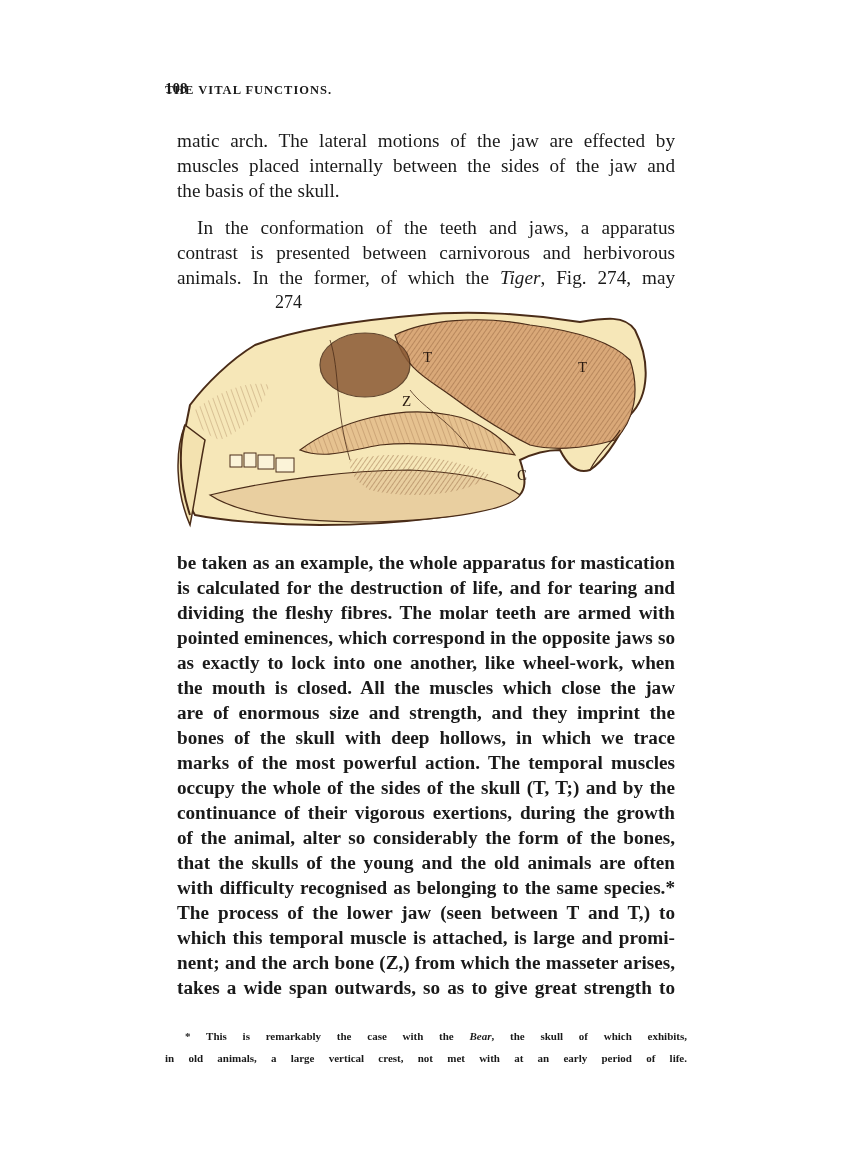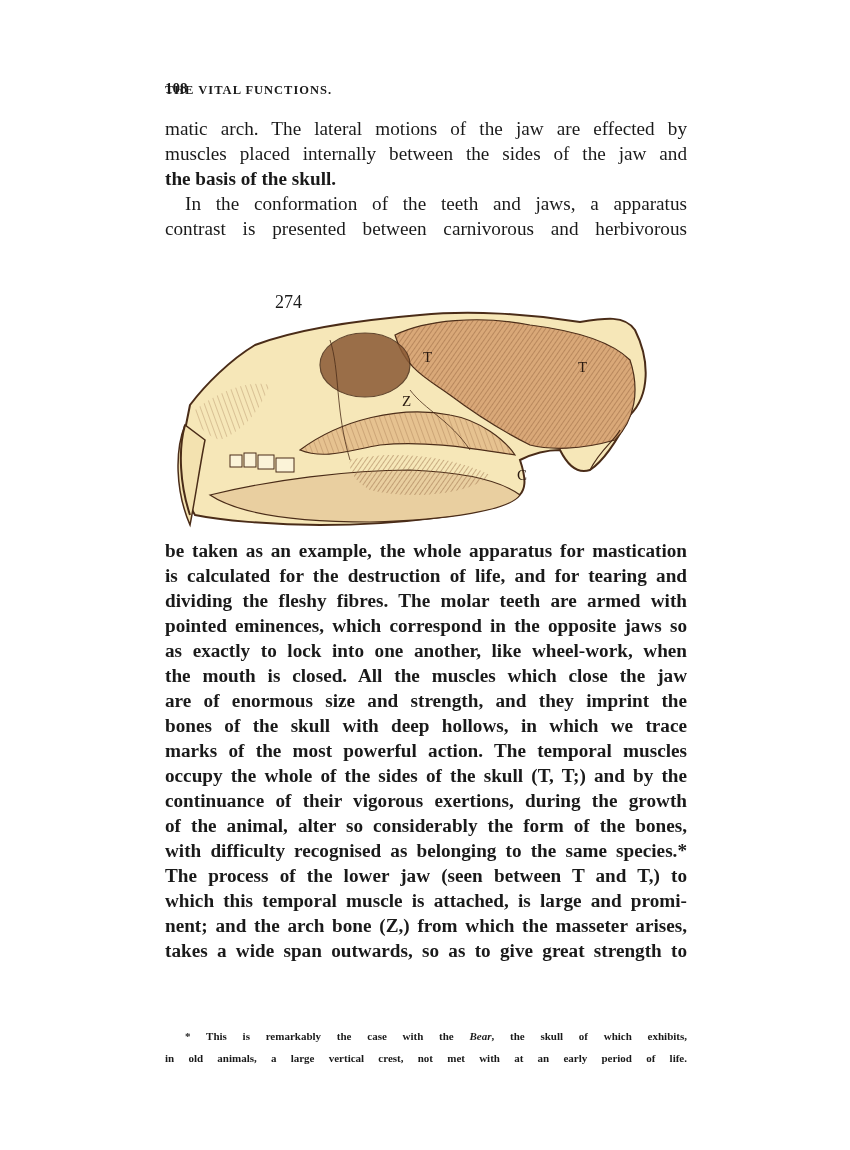--- a/index.html
+++ b/index.html
@@ -4,23 +4,23 @@
 <style>
   html, body { margin: 0; padding: 0; background: #ffffff; }
   body { width: 850px; height: 1150px; position: relative; overflow: hidden;
          font-family: "Liberation Serif", "DejaVu Serif", serif; color: #1a1a1a; }
   .header { position: absolute; top: 80px; left: 165px; width: 522px; height: 24px; }
   .page-num { position: absolute; left: 0; top: 0; font-size: 15px; font-weight: bold; }
   .running-head { position: absolute; left: 0; right: 0; top: 3px; 
                   font-size: 12.5px; letter-spacing: 1px; font-weight: bold; }
   .text { position: absolute; left: 165px; width: 522px; font-size: 19.2px; line-height: 25px;
           text-align: justify; }
-  .text p { margin: 0; }
+  .text p { margin: 12px; }
   .line { display: block; text-align: justify; text-align-last: justify; white-space: nowrap; }
-  .line.last { text-align-last: left; font-weight: bold; }
+  .line.last { text-align-last: left; }
   .indent { padding-left: 20px; }
   .block1 { top: 116px; }
   .block2 { top: 538px; font-weight: 600; }
   .fig-num { position: absolute; left: 267px; top: 292px; font-size: 18px; margin-left: 8px; }
   .figure { position: absolute; left: 150px; top: 300px; width: 520px; height: 230px; }
   .footnote { position: absolute; left: 165px; top: 1025px; width: 522px; font-size: 11px;
               line-height: 22px; font-weight: bold; }
   .footnote .line { white-space: nowrap; }
   em { font-style: italic; }
 </style>
@@ -34,20 +34,21 @@
 
 <div class="text block1">
   <p>
     <span class="line">matic arch.  The lateral motions of the jaw are effected by</span>
     <span class="line">muscles placed internally between the sides of the jaw and</span>
     <span class="line last">the basis of the skull.</span>
   </p>
   <p>
     <span class="line indent">In the conformation of the teeth and jaws, a apparatus</span>
     <span class="line">contrast is presented between carnivorous and herbivorous</span>
+    <span class="line"><span>animals.  In the former, of which the </span><em>Tiger</em><span>, Fig. 274, may</span></span>
   </p>
 </div>
 
 <div class="fig-num">274</div>
 
 <svg class="figure" viewBox="0 0 520 230" xmlns="http://www.w3.org/2000/svg">
   <defs>
     <pattern id="hatch" width="4" height="4" patternUnits="userSpaceOnUse" patternTransform="rotate(35)">
       <line x1="0" y1="0" x2="0" y2="4" stroke="#8a5a35" stroke-width="1.2" opacity="0.7"></line>
     </pattern>
@@ -99,20 +100,21 @@
     <span class="line">dividing the fleshy fibres.  The molar teeth are armed with</span>
     <span class="line">pointed eminences, which correspond in the opposite jaws so</span>
     <span class="line">as exactly to lock into one another, like wheel-work, when</span>
     <span class="line">the mouth is closed.  All the muscles which close the jaw</span>
     <span class="line">are of enormous size and strength, and they imprint the</span>
     <span class="line">bones of the skull with deep hollows, in which we trace</span>
     <span class="line">marks of the most powerful action.  The temporal muscles</span>
     <span class="line">occupy the whole of the sides of the skull (T, T;) and by the</span>
     <span class="line">continuance of their vigorous exertions, during the growth</span>
     <span class="line">of the animal, alter so considerably the form of the bones,</span>
+    <span class="line">that the skulls of the young and the old animals are often</span>
     <span class="line">with difficulty recognised as belonging to the same species.*</span>
     <span class="line">The process of the lower jaw (seen between T and T,) to</span>
     <span class="line">which this temporal muscle is attached, is large and promi-</span>
     <span class="line">nent; and the arch bone (Z,) from which the masseter arises,</span>
     <span class="line">takes a wide span outwards, so as to give great strength to</span>
   </p>
 </div>
 
 <div class="footnote">
   <span class="line indent"><span>* This is remarkably the case with the </span><em>Bear</em><span>, the skull of which exhibits,</span></span>

